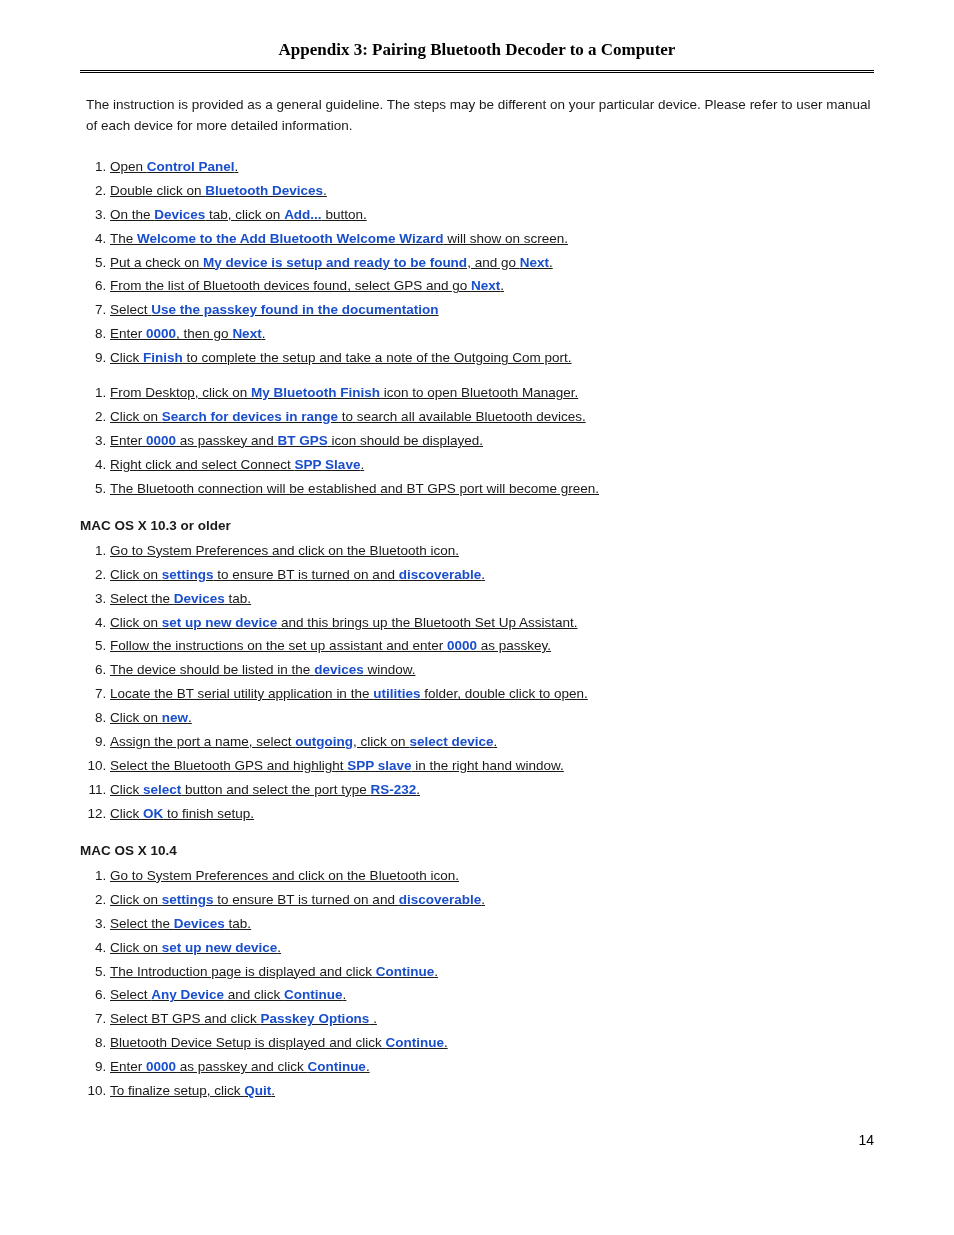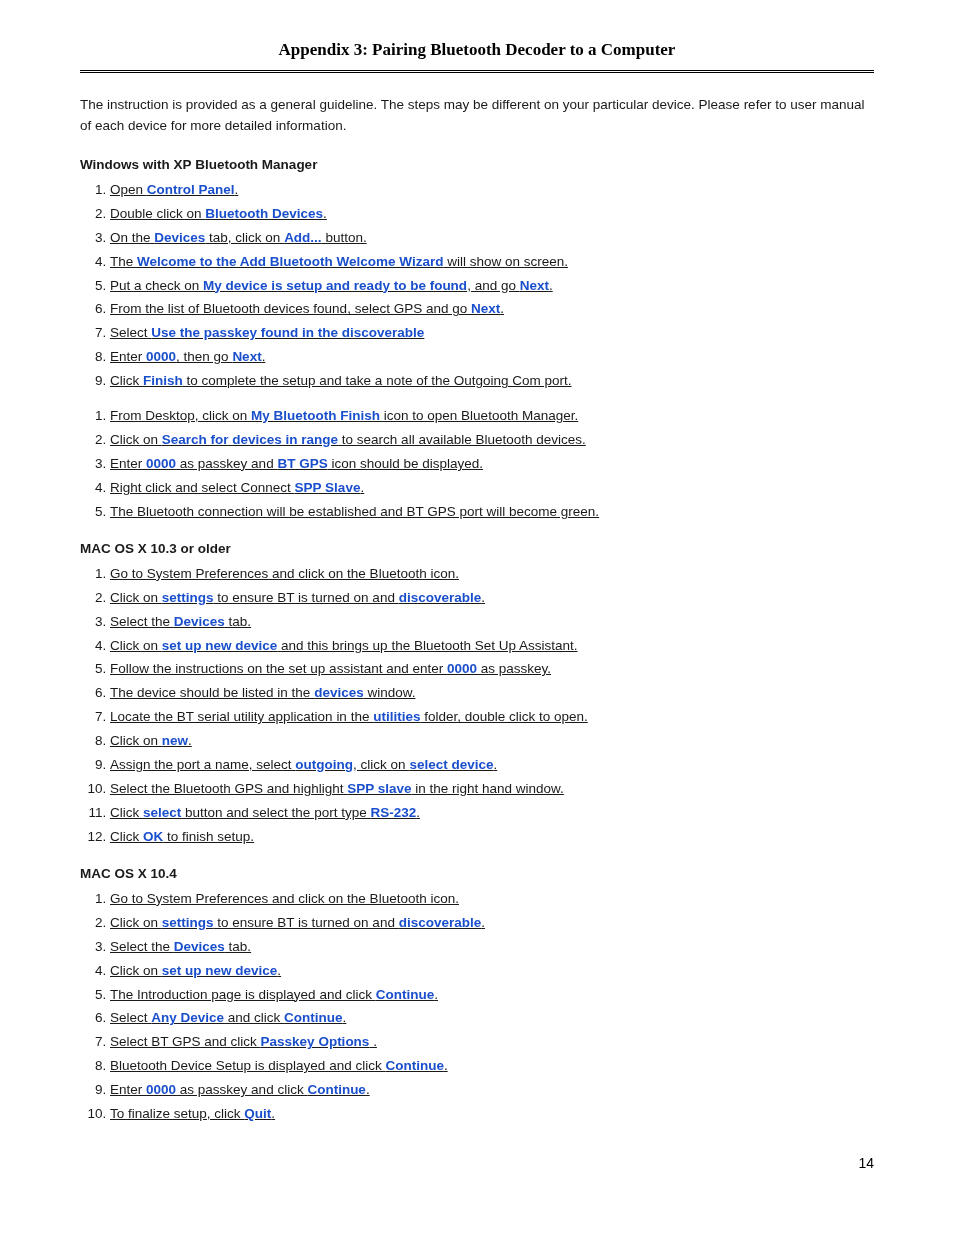--- a/index.html
+++ b/index.html
@@ -21,20 +21,21 @@
       font-family: Liberation Serif, serif;
     }
     .divider {
       border: none;
       border-top: 3px double #000;
       margin-bottom: 22px;
     }
     .intro-text {
       margin-bottom: 20px;
       line-height: 1.55;
+      margin-left: 6px;
     }
     .section-title {
       font-size: 13.5px;
       font-weight: bold;
       margin-bottom: 8px;
       margin-top: 18px;
     }
     ol {
       margin-left: 30px;
       margin-bottom: 14px;
@@ -63,29 +64,28 @@
   </style>
 </head>
 <body>
 
 <h1 class="page-title">Appendix 3: Pairing Bluetooth Decoder to a Computer</h1>
 <hr class="divider">
 
 <p class="intro-text">The instruction is provided as a general guideline. The steps may be different on your particular device. Please refer to user manual of each device for more detailed information.</p>
 
 <div>
-  <p class="section-title">Windows with XP Bluetooth Manager</p>
   <ol>
     <li>Open <a class="link">Control Panel</a>.</li>
     <li>Double click on <a class="link">Bluetooth Devices</a>.</li>
     <li>On the <span class="highlight">Devices</span> tab, click on <span class="highlight">Add...</span> button.</li>
     <li>The <span class="highlight">Welcome to the Add Bluetooth Welcome Wizard</span> will show on screen.</li>
     <li>Put a check on <span class="highlight">My device is setup and ready to be found</span>, and go <span class="highlight">Next</span>.</li>
     <li>From the list of Bluetooth devices found, select GPS and go <span class="highlight">Next</span>.</li>
-    <li>Select <span class="highlight">Use the passkey found in the discoverable</span></li>
+    <li>Select <span class="highlight">Use the passkey found in the documentation</span></li>
     <li>Enter <span class="highlight">0000</span>, then go <span class="highlight">Next</span>.</li>
     <li>Click <span class="highlight">Finish</span> to complete the setup and take a note of the Outgoing Com port.</li>
   </ol>
 </div>
 
 <div>
   <ol>
     <li>From Desktop, click on <span class="highlight">My Bluetooth Finish</span> icon to open Bluetooth Manager.</li>
     <li>Click on <span class="highlight">Search for devices in range</span> to search all available Bluetooth devices.</li>
     <li>Enter <span class="highlight">0000</span> as passkey and <span class="highlight">BT GPS</span> icon should be displayed.</li>

